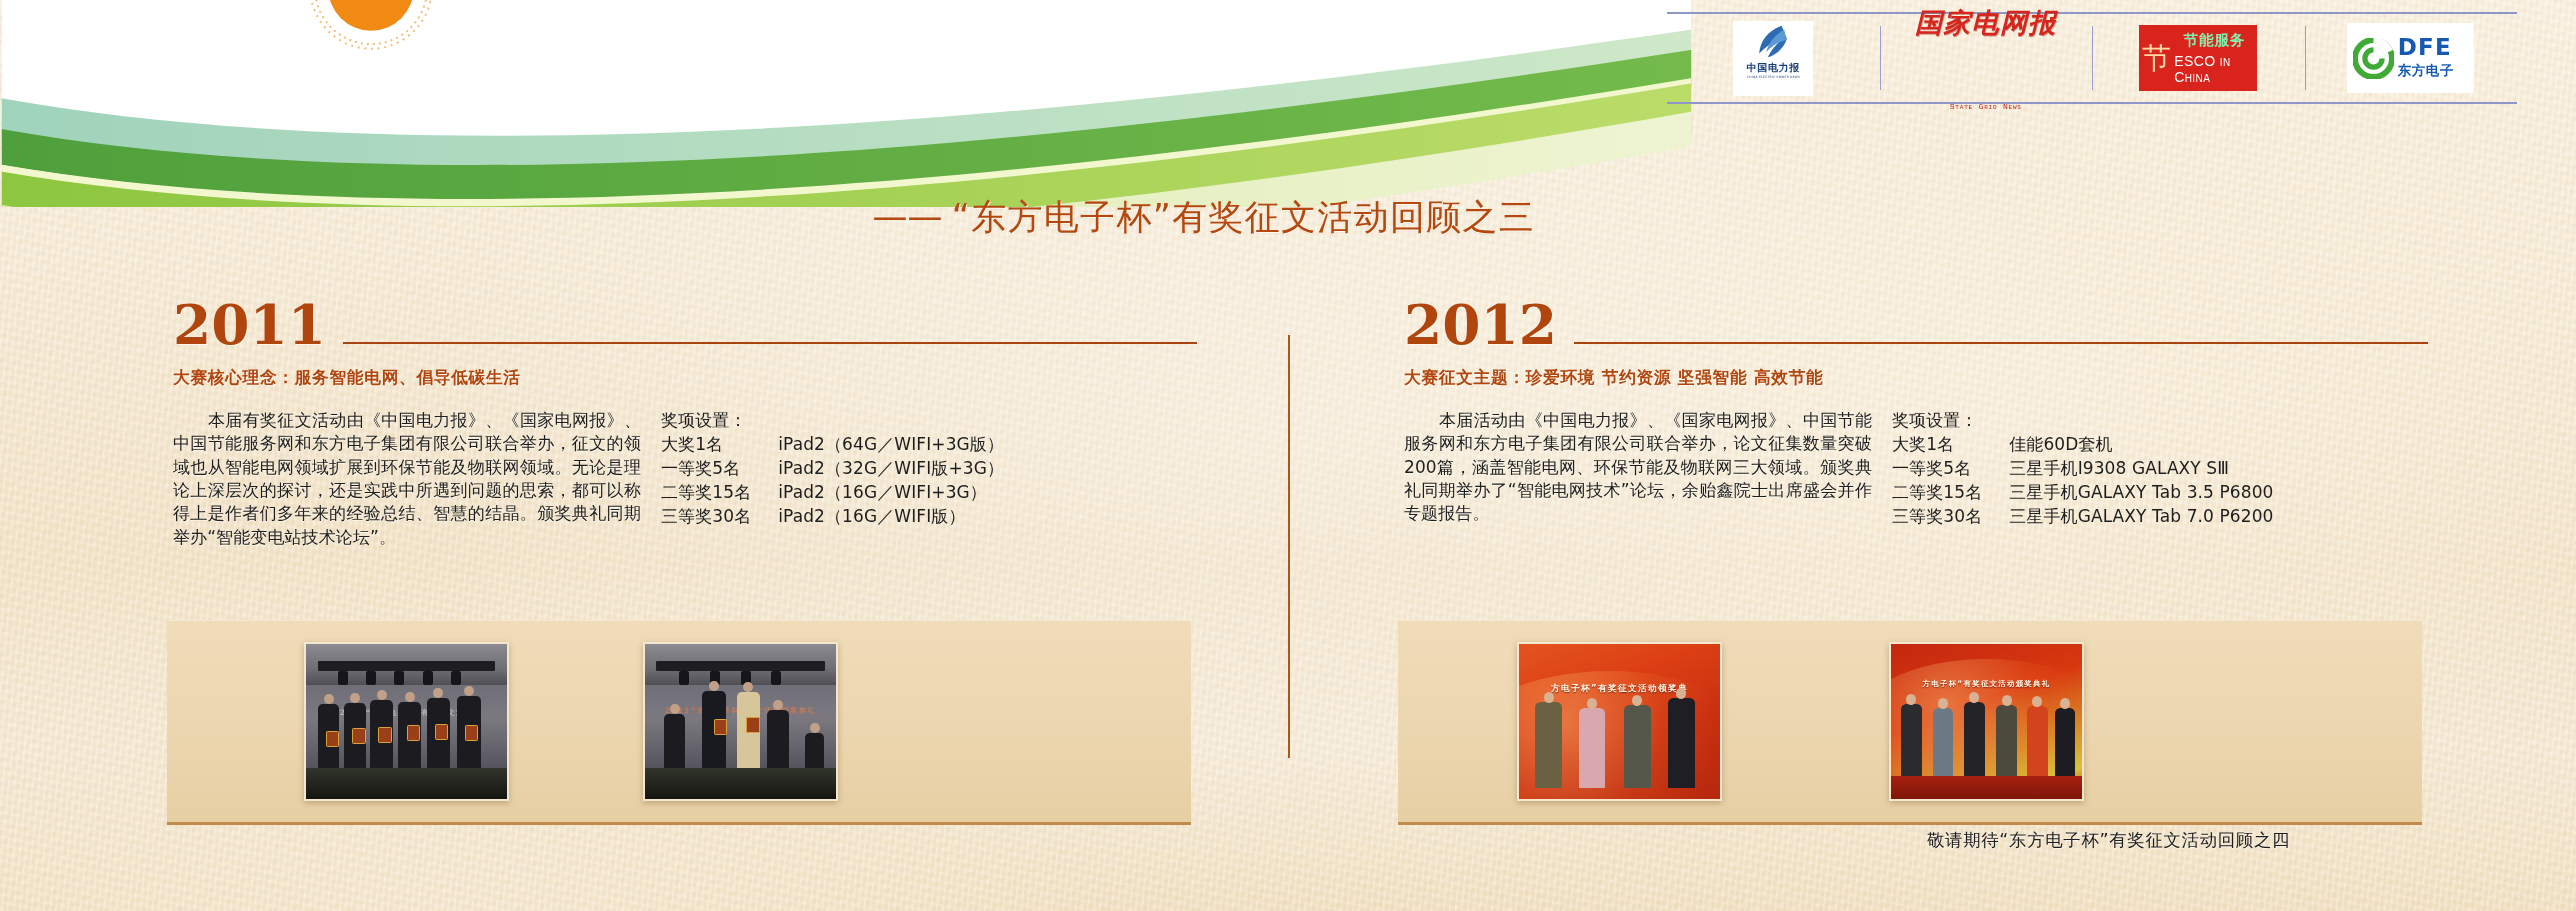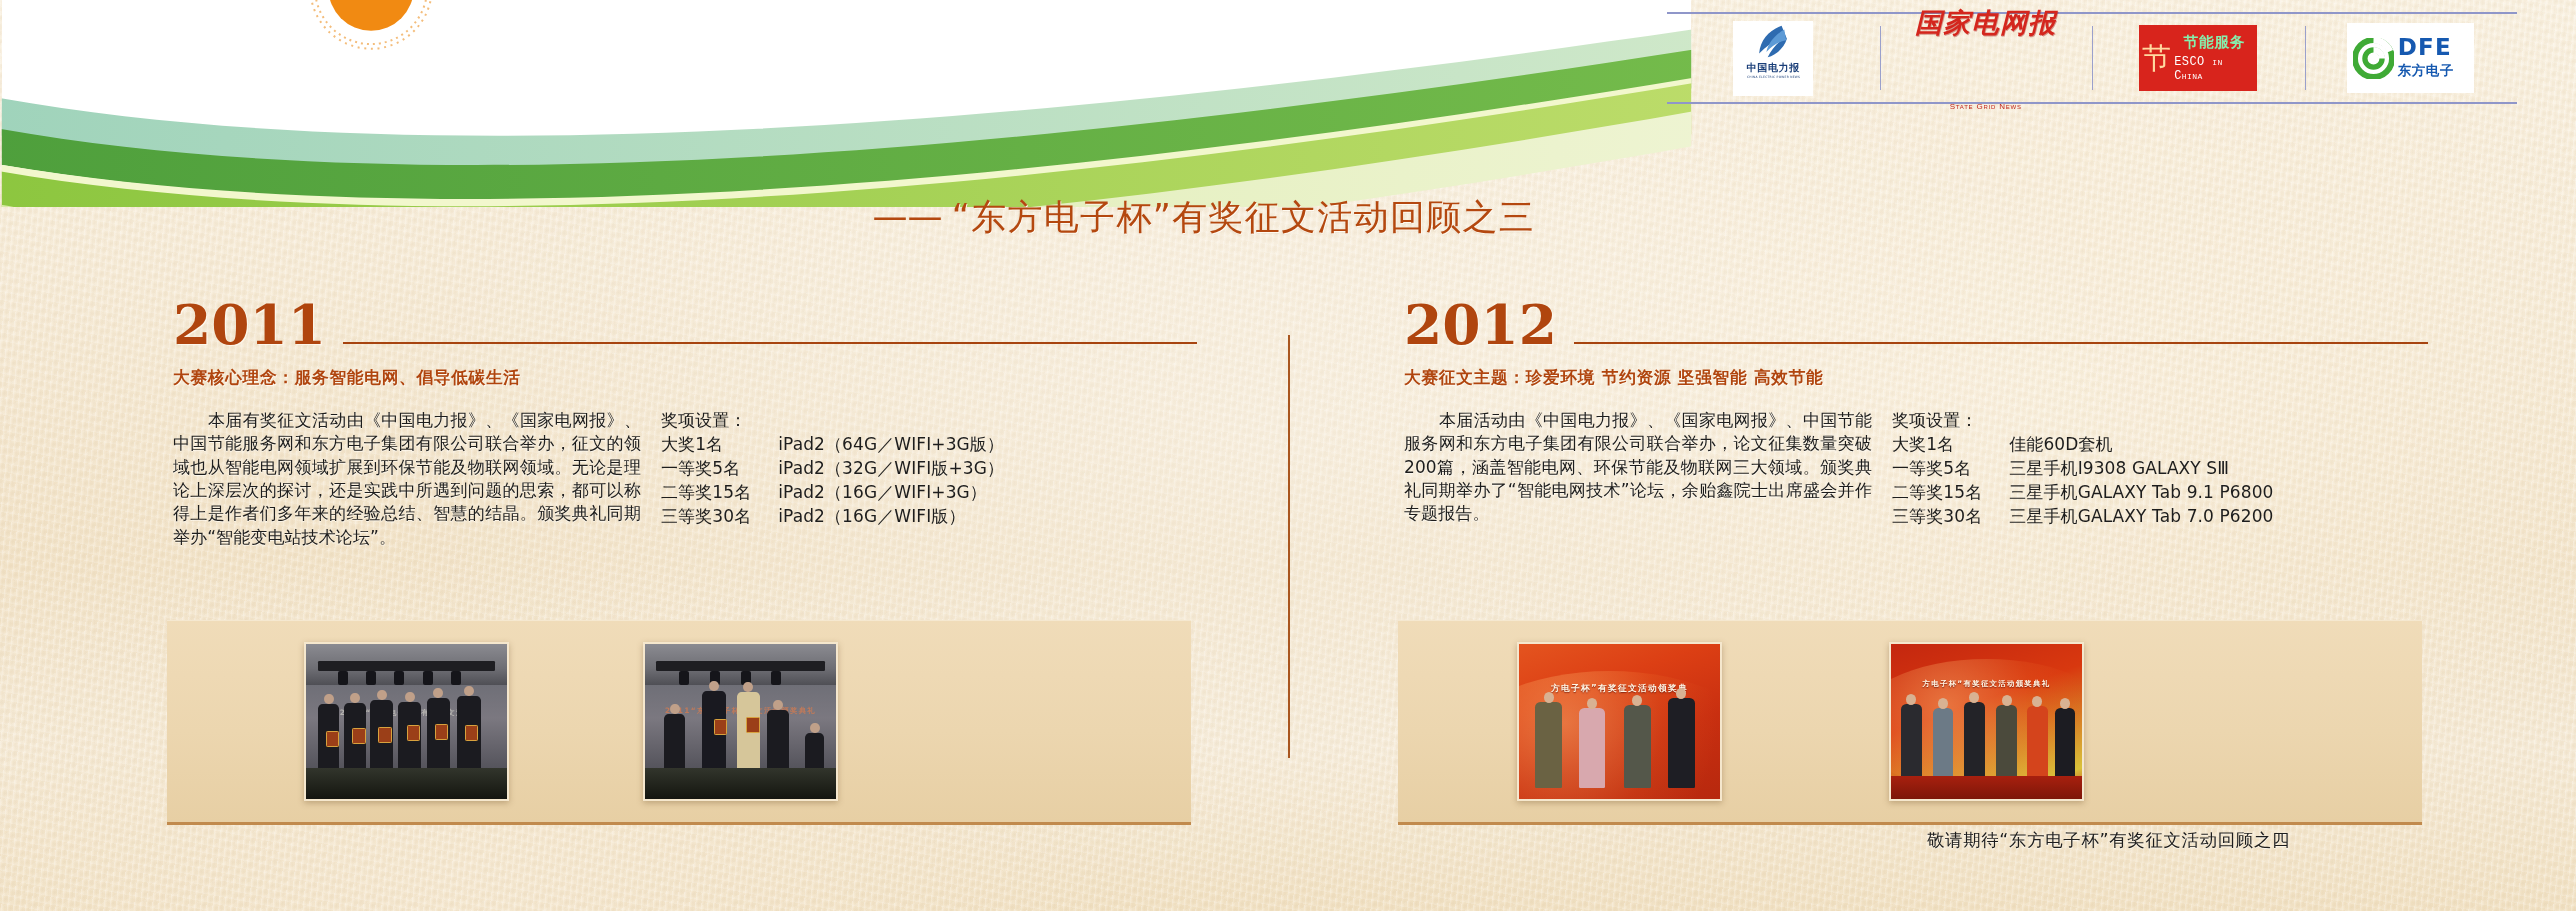--- a/index.html
+++ b/index.html
@@ -52,29 +52,29 @@
   .lg-cepn{width:80px;height:75px;background:#ffffff;display:flex;flex-direction:column;
            align-items:center;justify-content:flex-start;padding-top:2.7px;box-sizing:border-box;}
   .lg-cepn .mark{width:36px;height:37px;}
   .lg-cepn .cn{font-size:10px;color:#1b3f79;letter-spacing:0.7px;margin-top:0.7px;font-weight:bold;}
   .lg-cepn .en{font-size:3.3px;color:#1b3f79;letter-spacing:0.3px;transform:scale(.9);}
 
   .lg-sgn{display:flex;flex-direction:column;align-items:center;justify-content:center;gap:41px;}
   .lg-sgn .cn{font-size:27px;color:#d4261d;font-family:"DejaVu Serif","Liberation Serif",serif;
               font-weight:bold;letter-spacing:1.3px;font-style:italic;text-shadow:0.7px 0.7px 0 rgba(160,20,14,.4);}
   .lg-sgn .en{font-size:8px;color:#c0261d;letter-spacing:0.8px;margin-top:20px;
-              font-family:Liberation Sans, sans-serif;font-variant:small-caps;}
+              font-family:Liberation Mono, monospace;font-variant:small-caps;}
 
   .lg-esco{width:118px;height:66px;background:#d8241c;display:flex;align-items:center;
            justify-content:center;gap:3.3px;box-sizing:border-box;padding:2.7px;}
   .lg-esco .glyph{font-size:29px;color:#ffd9a0;font-family:"DejaVu Serif","Liberation Serif",serif;line-height:.9;}
   .lg-esco .txtwrap{display:flex;flex-direction:column;align-items:center;}
   .lg-esco .cn{font-size:14.7px;color:#86efac;font-weight:bold;letter-spacing:0.7px;}
-  .lg-esco .en{font-size:12px;color:#ffffff;letter-spacing:0.4px;margin-top:2.7px;
-               font-family:Liberation Mono, monospace;font-variant:small-caps;}
+  .lg-esco .en{font-size:14px;color:#ffffff;letter-spacing:0.4px;margin-top:2.7px;
+               font-family:Liberation Sans, sans-serif;font-variant:small-caps;}
 
   .lg-dfe{width:127px;height:70px;background:#fff;display:flex;align-items:center;gap:4px;
           padding:2.7px 5.4px;box-sizing:border-box;}
   .lg-dfe .ring{width:41px;height:41px;flex:0 0 auto;}
   .lg-dfe .txtwrap{display:flex;flex-direction:column;}
   .lg-dfe .en{font-size:23px;color:#1659b0;font-weight:bold;letter-spacing:1.3px;line-height:1;}
   .lg-dfe .cn{font-size:13.4px;color:#1659b0;font-weight:bold;letter-spacing:0.7px;margin-top:2.7px;}
 
   
   .main-title{
@@ -344,21 +344,21 @@
             <tr>
               <td class="lvl">大奖1名</td>
               <td class="awd">佳能60D套机</td>
             </tr>
             <tr>
               <td class="lvl">一等奖5名</td>
               <td class="awd">三星手机I9308 GALAXY SⅢ</td>
             </tr>
             <tr>
               <td class="lvl">二等奖15名</td>
-              <td class="awd">三星手机GALAXY Tab 9.1 P6800</td>
+              <td class="awd">三星手机GALAXY Tab 3.5 P6800</td>
             </tr>
             <tr>
               <td class="lvl">三等奖30名</td>
               <td class="awd">三星手机GALAXY Tab 7.0 P6200</td>
             </tr>
           </tbody>
         </table>
       </div>
     </div>
   </div>

